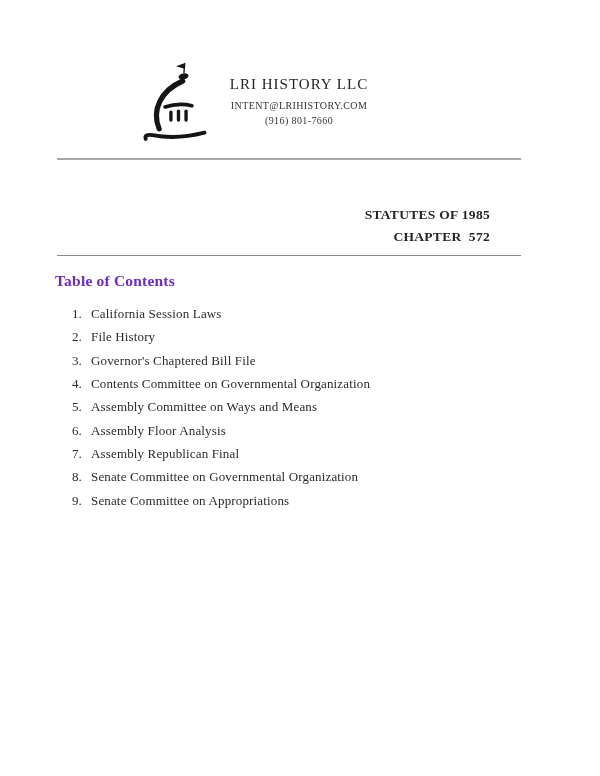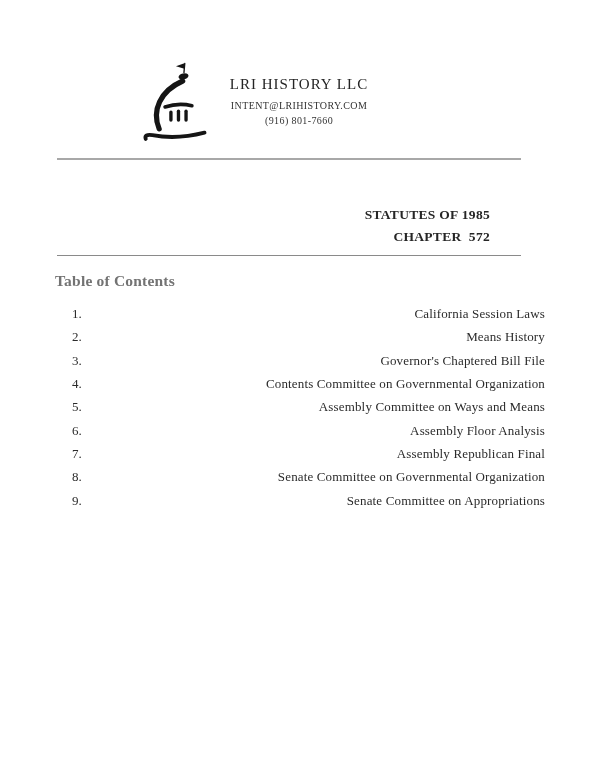--- a/index.html
+++ b/index.html
@@ -82,21 +82,21 @@
   }
 
   
   .toc-title {
     position: absolute;
     left: 55px;
     top: 272px;
     font-size: 15.5px;
     font-weight: 700;
     letter-spacing: 0.2px;
-    color: #737373;
+    color: #6d28d9;
   }
   .toc-list {
     position: absolute;
     left: 55px;
     top: 302px;
     width: 490px;
     list-style: none;
   }
   .toc-item {
     display: flex;
@@ -106,21 +106,21 @@
     letter-spacing: 0.15px;
     color: #2b2b2b;
     white-space: nowrap;
   }
   .toc-num {
     width: 27px;
     text-align: right;
     margin-right: 9px;
     flex: 0 0 auto;
   }
-  .toc-label { flex: 1 1 auto; text-align: right; }
+  .toc-label { flex: 1 1 auto; }
 </style>
 </head>
 <body>
 
 <div class="page">
 
   <header>
     <div class="logo">
       <svg viewBox="0 0 100 104" xmlns="http://www.w3.org/2000/svg" aria-hidden="true">
         <g fill="none" stroke="#151515" stroke-linecap="round">
@@ -162,21 +162,21 @@
 
   <h1 class="toc-title">Table of Contents</h1>
 
   <ol class="toc-list">
     <li class="toc-item">
       <span class="toc-num">1.</span>
       <span class="toc-label">California Session Laws</span>
     </li>
     <li class="toc-item">
       <span class="toc-num">2.</span>
-      <span class="toc-label">Means History</span>
+      <span class="toc-label">File History</span>
     </li>
     <li class="toc-item">
       <span class="toc-num">3.</span>
       <span class="toc-label">Governor's Chaptered Bill File</span>
     </li>
     <li class="toc-item">
       <span class="toc-num">4.</span>
       <span class="toc-label">Contents Committee on Governmental Organization</span>
     </li>
     <li class="toc-item">

